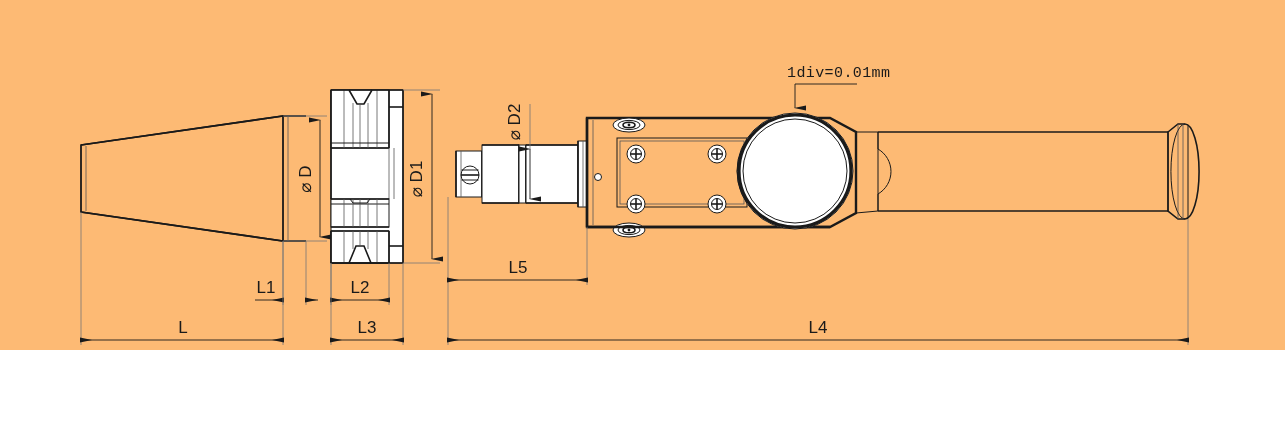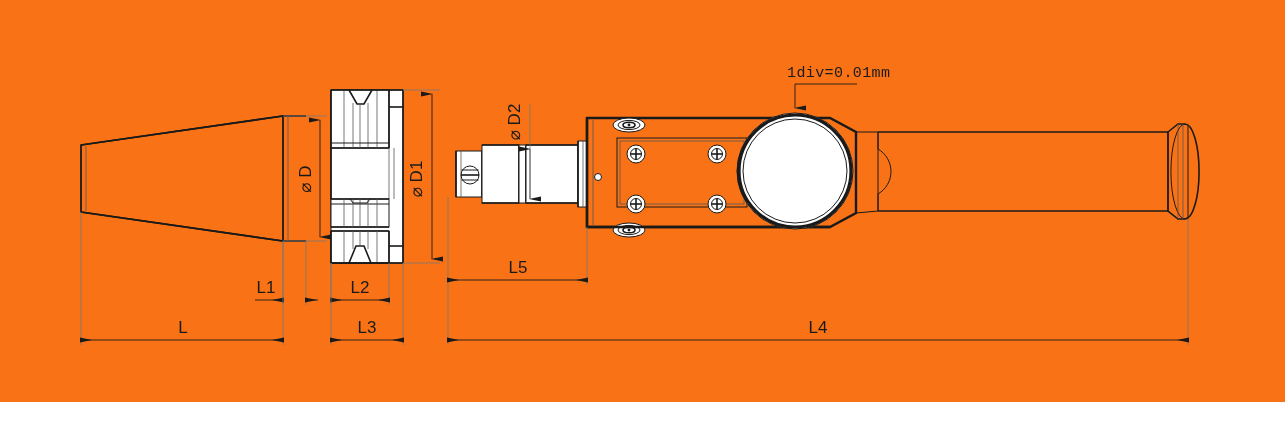--- a/index.html
+++ b/index.html
@@ -3,22 +3,22 @@
 <meta charset="utf-8">
 <style>
   html, body {
     margin: 0;
     padding: 0;
     background: #ffffff;
   }
   #drawing-root {
     position: relative;
     width: 1285px;
-    height: 402px;
-    background: #f97316;
+    height: 350px;
+    background: #fdba74;
     font-family: "Liberation Sans", sans-serif;
     overflow: hidden;
   }
   svg.cad {
     position: absolute;
     top: 0;
     left: 0;
     width: 1285px;
     height: 425px;
     display: block;

